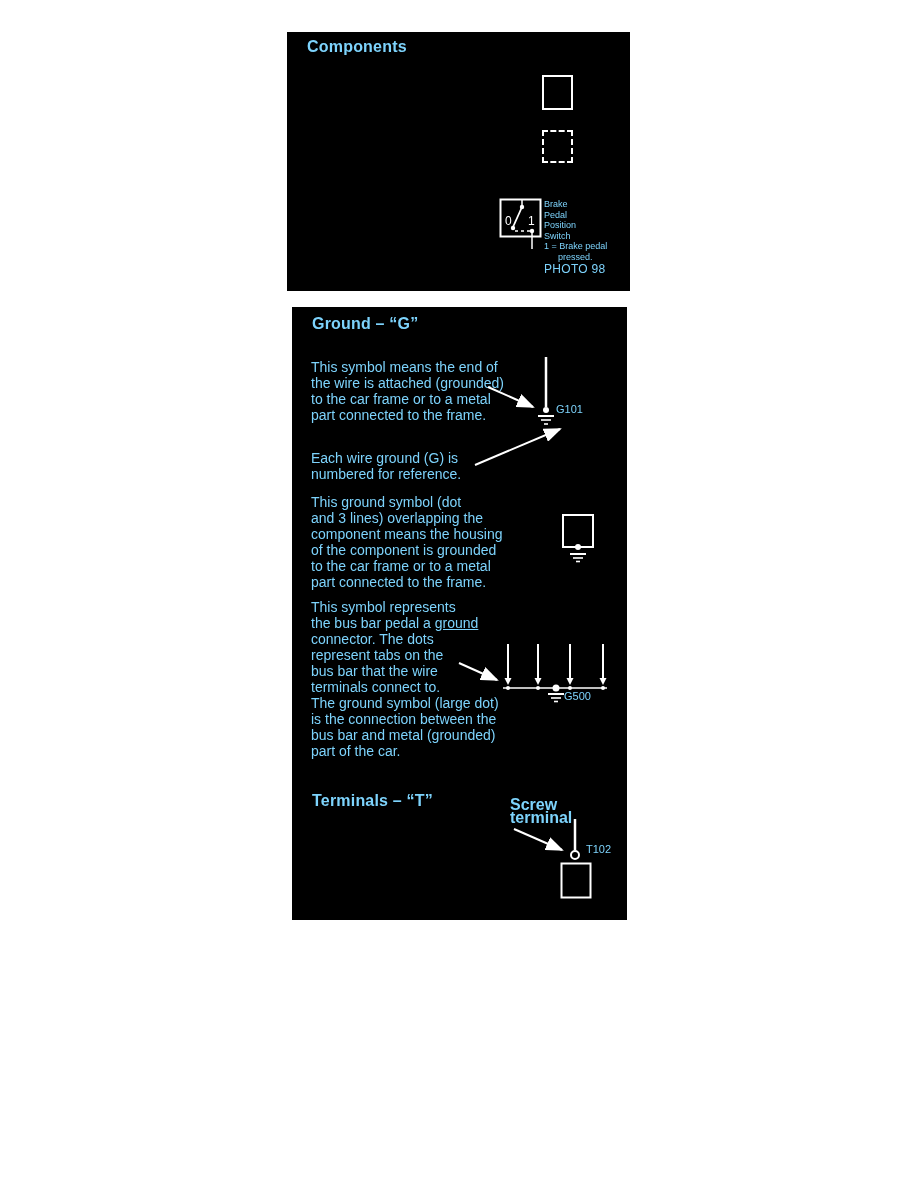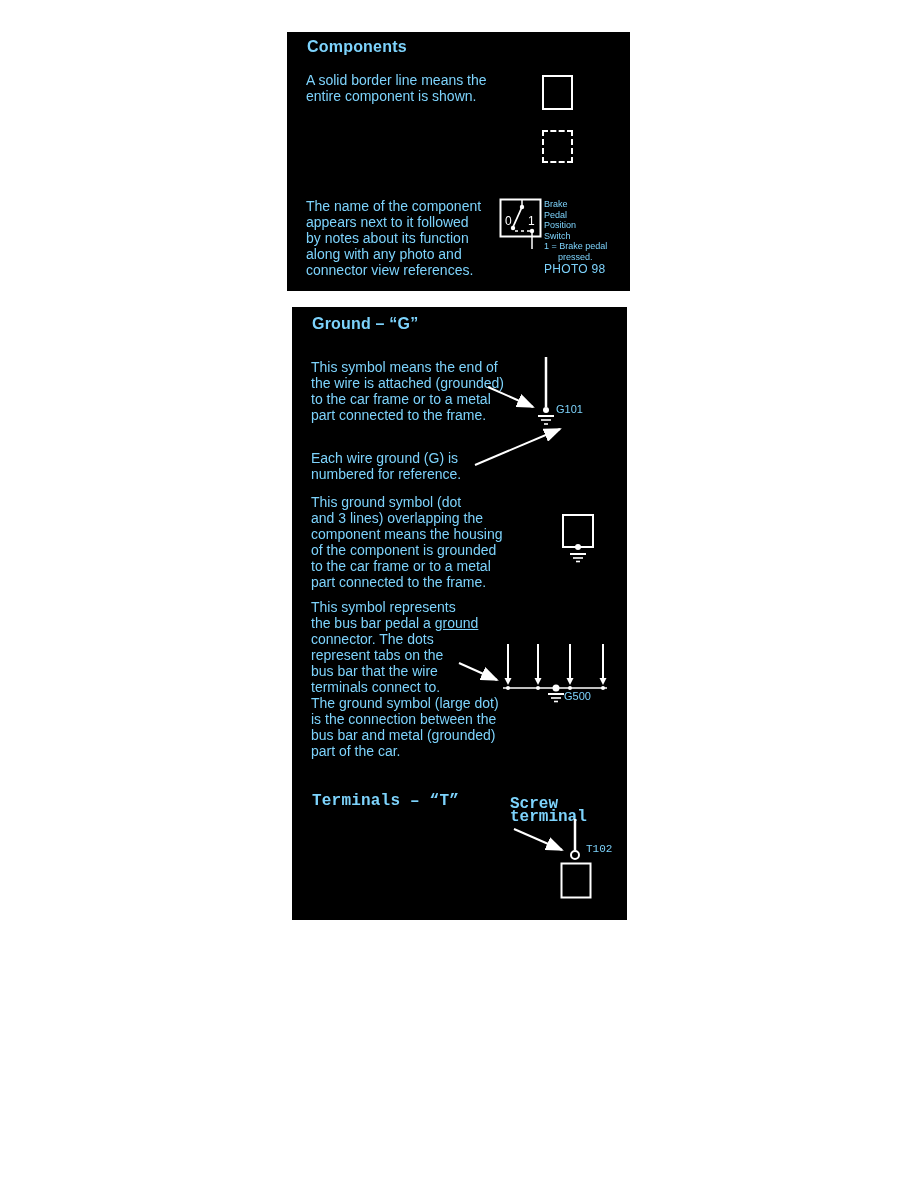--- a/index.html
+++ b/index.html
@@ -34,31 +34,24 @@
     </marker>
   </defs>
 </svg>
 
 <div class="page">
 
   <div class="panel" style="left:287px; top:32px; width:343px; height:259px;">
 
     <div class="panel-title" style="left:20px; top:6px;">Components</div>
 
-    <div class="body-text" style="left:19px; top:40px;">A solid border line means the
-entire component is shown.</div>
     <div class="sq sq-solid" style="left:255px; top:43px;"></div>
 
     <div class="sq sq-dashed" style="left:255px; top:98px;"></div>
 
-    <div class="body-text" style="left:19px; top:166px;">The name of the component
-appears next to it followed
-by notes about its function
-along with any photo and
-connector view references.</div>
 
     <svg class="sym" style="left:212px; top:166px;" width="44" height="52" viewBox="0 0 44 52">
       <rect x="1.5" y="1.5" width="40" height="37" fill="none" stroke="#ffffff" stroke-width="2"></rect>
       <text x="6" y="27" fill="#ffffff" font-size="12" font-family="Liberation Sans, sans-serif">0</text>
       <text x="29" y="27" fill="#ffffff" font-size="12" font-family="Liberation Sans, sans-serif">1</text>
       <line x1="23" y1="2" x2="23" y2="8" stroke="#ffffff" stroke-width="1.5"></line>
       <circle cx="23" cy="9" r="2.2" fill="#ffffff"></circle>
       <line x1="23" y1="9" x2="14" y2="29" stroke="#ffffff" stroke-width="1.8"></line>
       <circle cx="14" cy="30" r="2.2" fill="#ffffff"></circle>
       <line x1="16" y1="33" x2="31" y2="33" stroke="#ffffff" stroke-width="1.3" stroke-dasharray="3,3"></line>
@@ -145,21 +138,21 @@
     </svg>
     <div class="ref-label" style="left:272px; top:383px;">G500</div>
 
     <svg class="arrows" width="335" height="462" viewBox="0 0 335 462">
       <line x1="196" y1="80" x2="241" y2="100" stroke="#ffffff" stroke-width="2" marker-end="url(#ah)"></line>
       <line x1="183" y1="158" x2="268" y2="122" stroke="#ffffff" stroke-width="2" marker-end="url(#ah)"></line>
       <line x1="167" y1="356" x2="205" y2="373" stroke="#ffffff" stroke-width="2" marker-end="url(#ah)"></line>
     </svg>
   </div>
 
-  <div class="panel" style="left:292px; top:785px; width:335px; height:135px;font-family:Liberation Mono, monospace;">
+  <div class="panel" style="left:292px; top:785px; width:335px; height:135px;">
 
     <div class="panel-title" style="left:20px; top:7px;">Terminals – “T”</div>
 
     <div class="screw-label" style="left:218px; top:13px;">Screw
 terminal</div>
 
     <svg class="sym" style="left:262px; top:32px;" width="45" height="84" viewBox="0 0 45 84">
       <line x1="21" y1="2" x2="21" y2="33" stroke="#ffffff" stroke-width="2.5"></line>
       <circle cx="21" cy="38" r="4" fill="none" stroke="#ffffff" stroke-width="2"></circle>
       <rect x="7.5" y="46.5" width="29" height="34" fill="none" stroke="#ffffff" stroke-width="2"></rect>

